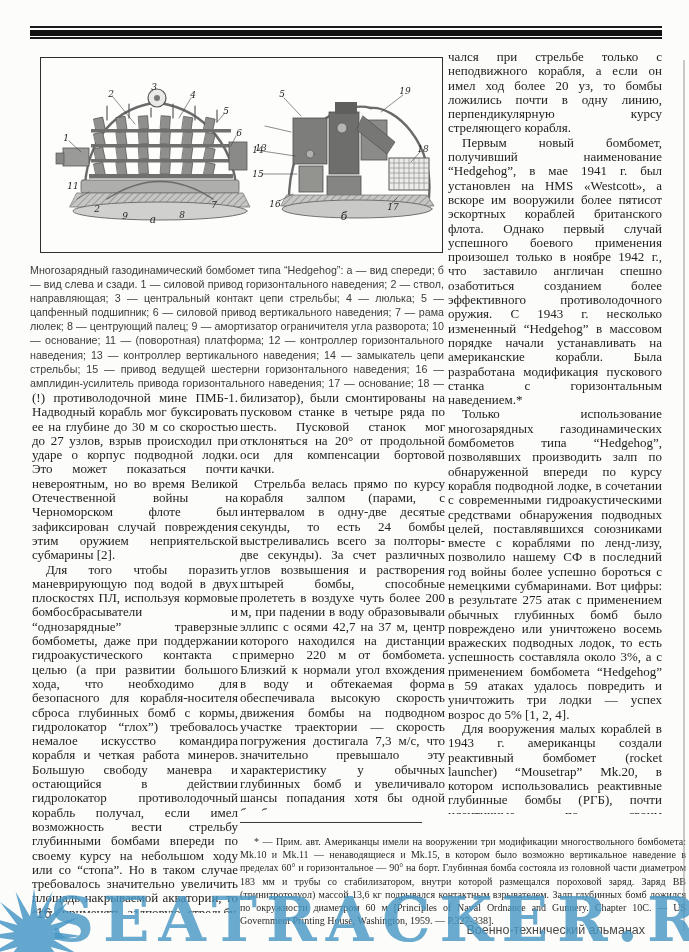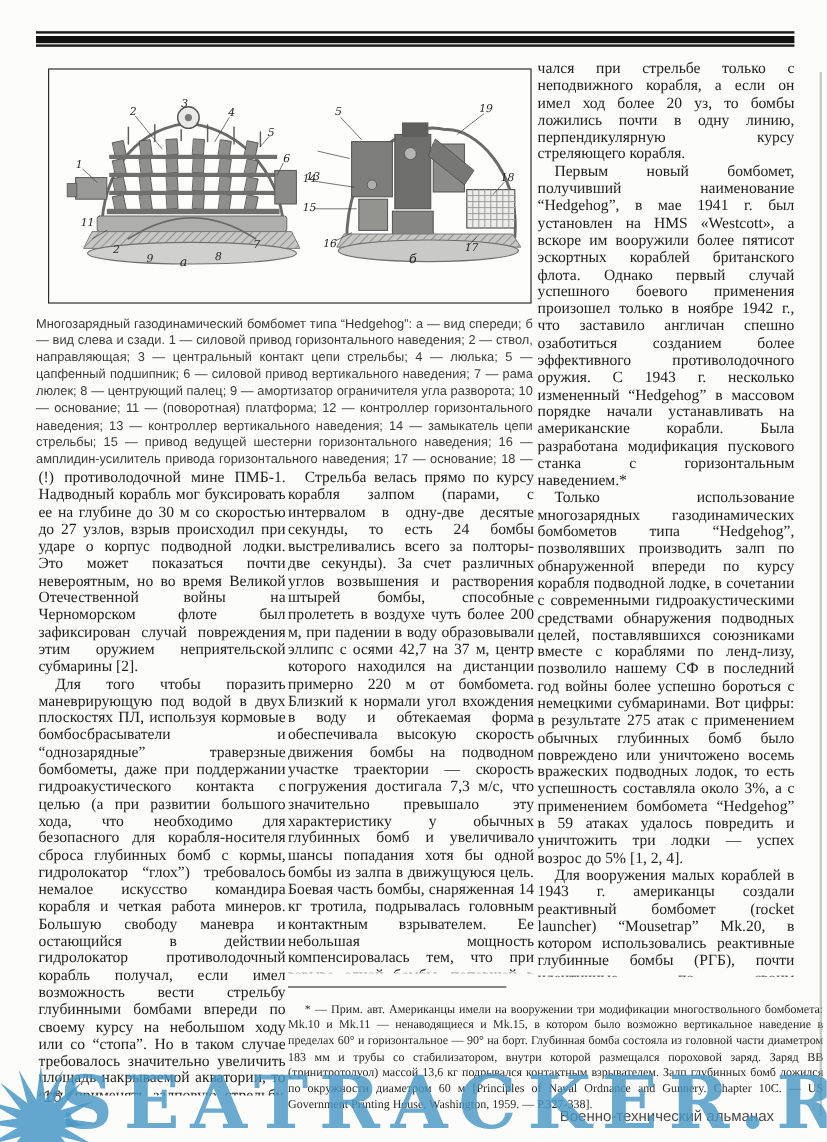--- a/index.html
+++ b/index.html
@@ -239,20 +239,21 @@
   </div>
 
   <div class="caption">Многозарядный газодинамический бомбомет типа “Hedgehog”: а — вид спереди; б — вид слева и сзади. 1 — силовой привод горизонтального наведения; 2 — ствол, направляющая; 3 — центральный контакт цепи стрельбы; 4 — люлька; 5 — цапфенный подшипник; 6 — силовой привод вертикального наведения; 7 — рама люлек; 8 — центрующий палец; 9 — амортизатор ограничителя угла разворота; 10 — основание; 11 — (поворотная) платформа; 12 — контроллер горизонтального наведения; 13 — контроллер вертикального наведения; 14 — замыкатель цепи стрельбы; 15 — привод ведущей шестерни горизонтального наведения; 16 — амплидин-усилитель привода горизонтального наведения; 17 — основание; 18 — силовой привод горизонтального наведения; 19 — пускатель привода горизонтального наведения.</div>
 
   <div class="col col-left">
       <p class="flush">(!) противолодочной мине ПМБ-1. Надводный корабль мог буксировать ее на глубине до 30 м со скоростью до 27 узлов, взрыв происходил при ударе о корпус подводной лодки. Это может показаться почти невероятным, но во время Великой Отечественной войны на Черноморском флоте был зафиксирован случай повреждения этим оружием неприятельской субмарины [2].</p>
       <p>Для того чтобы поразить маневрирующую под водой в двух плоскостях ПЛ, используя кормовые бомбосбрасыватели и “однозарядные” траверзные бомбометы, даже при поддержании гидроакустического контакта с целью (а при развитии большого хода, что необходимо для безопасного для корабля-носителя сброса глубинных бомб с кормы, гидролокатор “глох”) требовалось немалое искусство командира корабля и четкая работа минеров. Большую свободу маневра и остающийся в действии гидролокатор противолодочный корабль получал, если имел возможность вести стрельбу глубинными бомбами впереди по своему курсу на небольшом ходу или со “стопа”. Но в таком случае требовалось значительно увеличить площадь накрываемой акватории, то есть применять залповую стрельбу. А для этого уже было необходимо создавать не простое приспособление, а целую систему вооружения. Это сделали англичане.</p>
       <p>Преследуя цель создания противолодочного оружия, применение которого не снижает эффективности работы корабельного гидролокатора, они разработали штыревой 24-зарядный газодинамический бомбомет (spigot mortar).</p>
     </div>
   <div class="col col-mid">
+      <p class="flush">билизатор), были смонтированы на пусковом станке в четыре ряда по шесть. Пусковой станок мог отклоняться на 20° от продольной оси для компенсации бортовой качки.</p>
       <p>Стрельба велась прямо по курсу корабля залпом (парами, с интервалом в одну-две десятые секунды, то есть 24 бомбы выстреливались всего за полторы-две секунды). За счет различных углов возвышения и растворения штырей бомбы, способные пролететь в воздухе чуть более 200 м, при падении в воду образовывали эллипс с осями 42,7 на 37 м, центр которого находился на дистанции примерно 220 м от бомбомета. Близкий к нормали угол вхождения в воду и обтекаемая форма обеспечивала высокую скорость движения бомбы на подводном участке траектории — скорость погружения достигала 7,3 м/с, что значительно превышало эту характеристику у обычных глубинных бомб и увеличивало шансы попадания хотя бы одной бомбы из залпа в движущуюся цель. Боевая часть бомбы, снаряженная 14 кг тротила, подрывалась головным контактным взрывателем. Ее небольшая мощность компенсировалась тем, что при взрыве одной бомбы, попавшей в цель, происходила детонация бомб всего залпа.</p>
     </div>
   <div class="col col-right">
       <p class="flush">чался при стрельбе только с неподвижного корабля, а если он имел ход более 20 уз, то бомбы ложились почти в одну линию, перпендикулярную курсу стреляющего корабля.</p>
       <p>Первым новый бомбомет, получивший наименование “Hedgehog”, в мае 1941 г. был установлен на HMS «Westcott», а вскоре им вооружили более пятисот эскортных кораблей британского флота. Однако первый случай успешного боевого применения произошел только в ноябре 1942 г., что заставило англичан спешно озаботиться созданием более эффективного противолодочного оружия. С 1943 г. несколько измененный “Hedgehog” в массовом порядке начали устанавливать на американские корабли. Была разработана модификация пускового станка с горизонтальным наведением.*</p>
       <p>Только использование многозарядных газодинамических бомбометов типа “Hedgehog”, позволявших производить залп по обнаруженной впереди по курсу корабля подводной лодке, в сочетании с современными гидроакустическими средствами обнаружения подводных целей, поставлявшихся союзниками вместе с кораблями по ленд-лизу, позволило нашему СФ в последний год войны более успешно бороться с немецкими субмаринами. Вот цифры: в результате 275 атак с применением обычных глубинных бомб было повреждено или уничтожено восемь вражеских подводных лодок, то есть успешность составляла около 3%, а с применением бомбомета “Hedgehog” в 59 атаках удалось повредить и уничтожить три лодки — успех возрос до 5% [1, 2, 4].</p>
       <p>Для вооружения малых кораблей в 1943 г. американцы создали реактивный бомбомет (rocket launcher) “Mousetrap” Mk.20, в котором использовались реактивные глубинные бомбы (РГБ), почти идентичные по своим характеристикам применявшимся в бомбомете “Hedgehog”. Он имел четыре фиксированных направляющих с углом возвышения 48°, установленные на рамном неподвижном основании (в походном положении они складывались). Залп ложился ромбом на дистанции 266 м.</p>
     </div>
 
   <div class="footnote-rule"></div>

